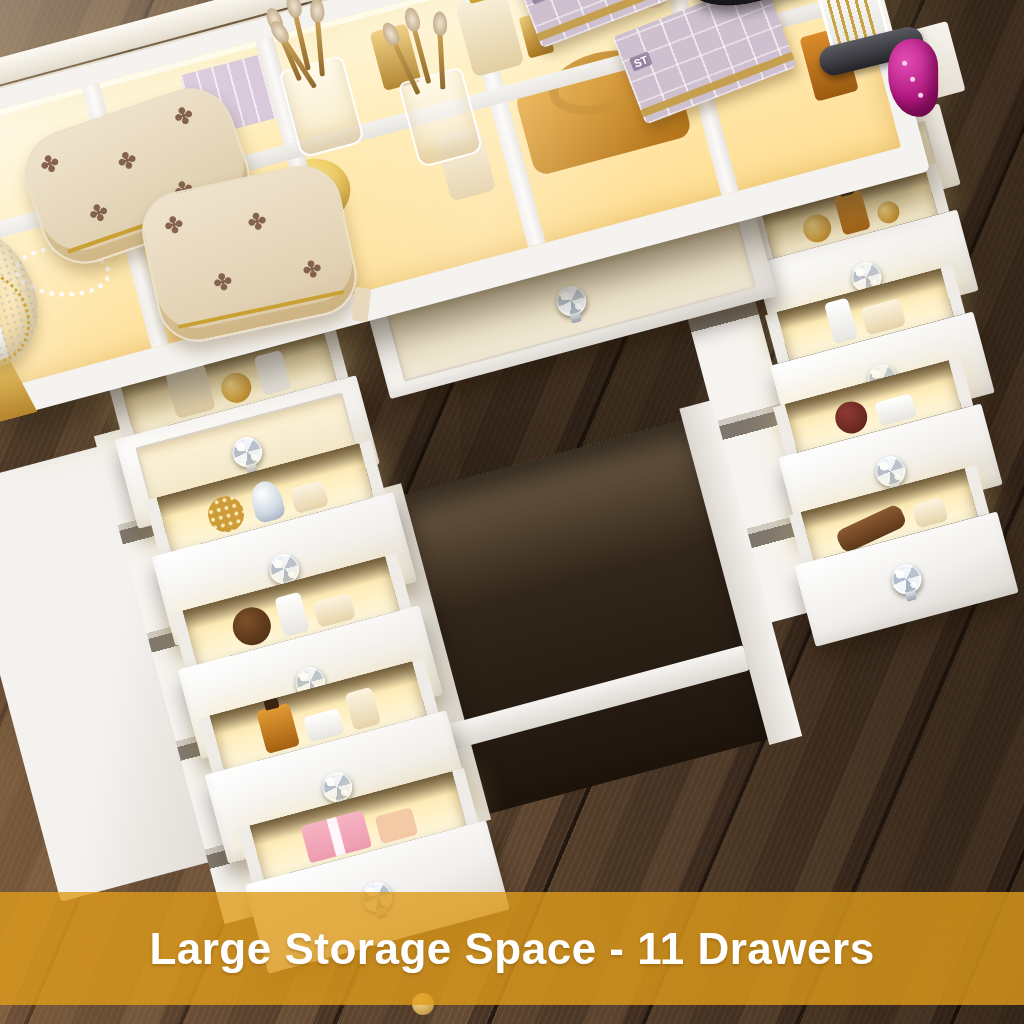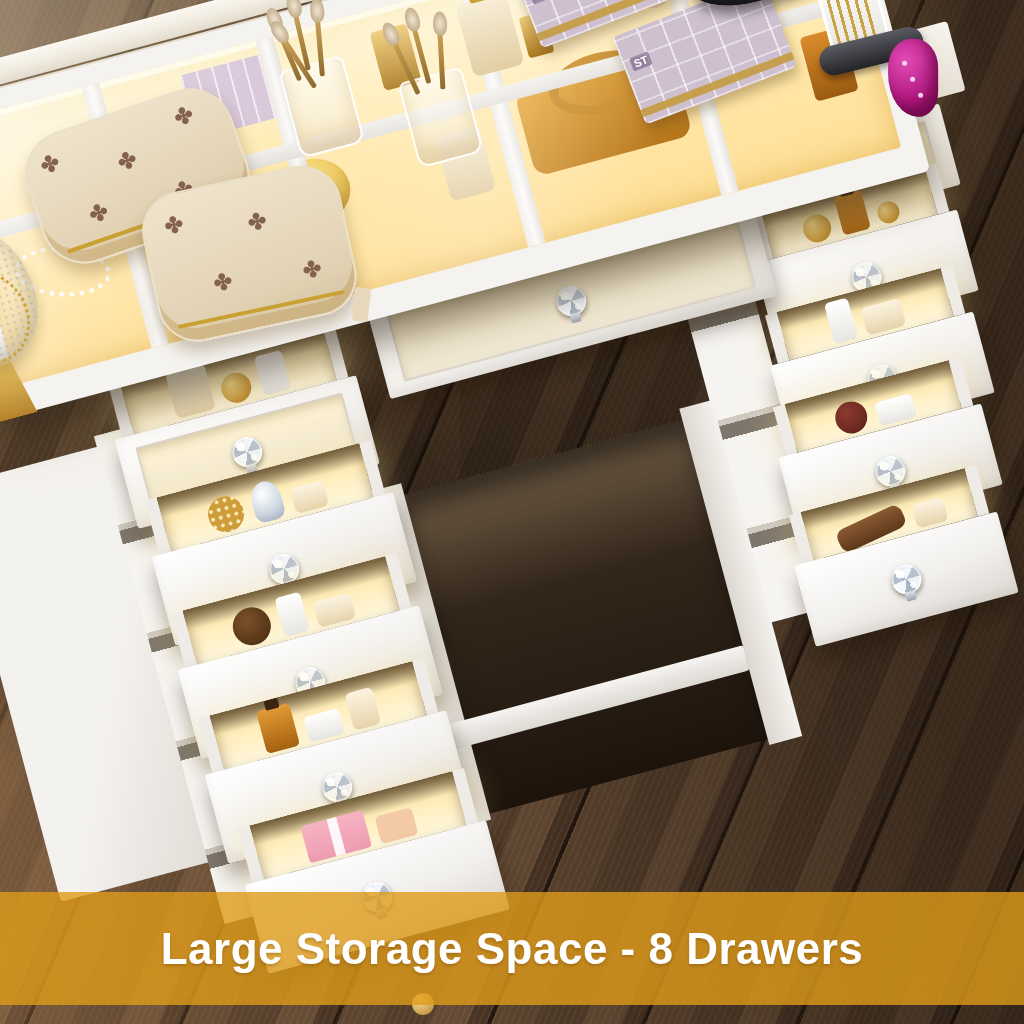--- a/index.html
+++ b/index.html
@@ -421,15 +421,15 @@
     <div class="hook">
       <i style="left:14px;top:22px"></i>
       <i style="left:22px;top:38px"></i>
       <i style="left:30px;top:54px"></i>
     </div>
   </div>
 
   <div class="caster"></div>
 
   <div class="banner" style="background: rgba(222, 155, 26, 0.8);">
-    <span class="banner-text" style="color: rgb(255, 255, 255);">Large Storage Space - 8 Drawers</span>
+    <span class="banner-text" style="color: rgb(255, 255, 255);">Large Storage Space - 11 Drawers</span>
   </div>
 </div>
 
 </body></html>

